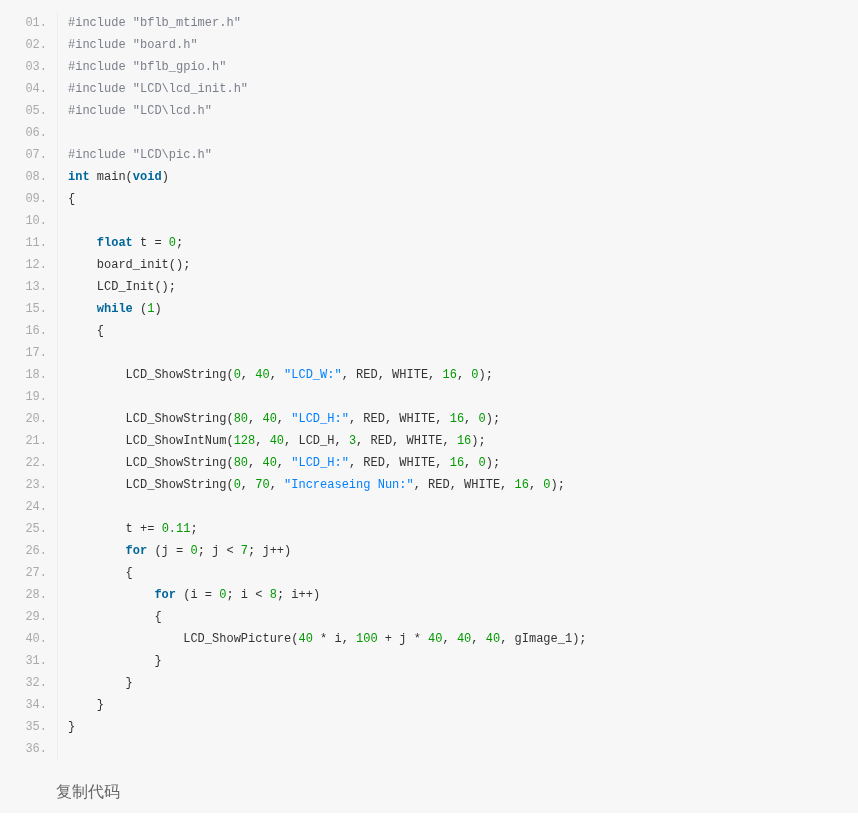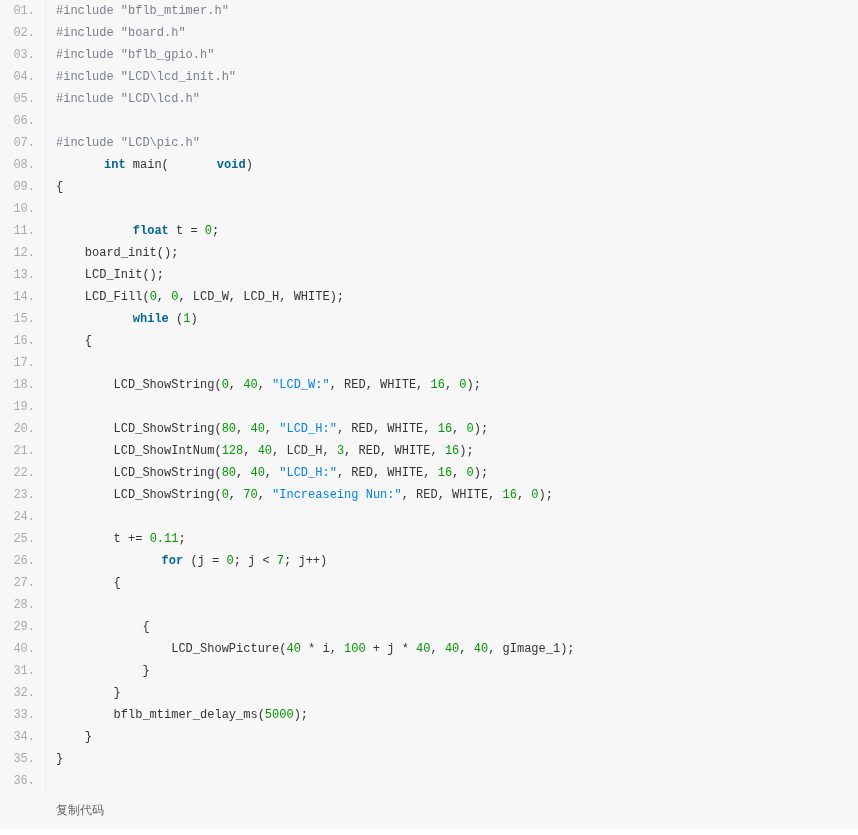--- a/index.html
+++ b/index.html
@@ -7,21 +7,21 @@
     padding: 0;
     background: #fff;
     font-family: "Segoe UI", "Helvetica Neue", Arial, sans-serif;
   }
   .wrap {
     width: 858px;
     background: #f7f7f7;
     box-sizing: border-box;
   }
   .code-block {
-    padding: 0;
+    padding: 12px;
   }
   ol.lines {
     list-style: none;
     margin: 0;
     padding: 0;
     font-family: Consolas, "Courier New", monospace;
     font-size: 12px;
     line-height: 22px;
     color: #333;
     overflow: hidden;
@@ -38,25 +38,25 @@
     color: #aaa;
     border-right: 1px solid #eee;
     user-select: none;
     box-sizing: border-box;
   }
   .code {
     padding-left: 10px;
     white-space: pre;
   }
   .incl { color: #7a7f8a; }
-  .kw { color: #006699; font-weight: bold; margin-left: 48px; }
+  .kw { color: #006699; font-weight: bold; }
   .str { color: #0080FF; }
   .num { color: #009900; }
   .copy {
-    font-size: 12px;
+    font-size: 16px;
     color: #666;
     padding: 10px 0 10px 56px;
     font-family: Liberation Mono, monospace;
   }
 </style>
 </head>
 <body>
 
 <div class="wrap">
   <div class="code-block">
@@ -106,24 +106,20 @@
         </li>
         <li>
           <span class="gutter">12.</span>
           <span class="code">    board_init();</span>
         </li>
         <li>
           <span class="gutter">13.</span>
           <span class="code">    LCD_Init();</span>
         </li>
         <li>
-          <span class="gutter">14.</span>
-          <span class="code">    LCD_Fill(<span class="num">0</span>, <span class="num">0</span>, LCD_W, LCD_H, WHITE);</span>
-        </li>
-        <li>
           <span class="gutter">15.</span>
           <span class="code">    <span class="kw">while</span> (<span class="num">1</span>)</span>
         </li>
         <li>
           <span class="gutter">16.</span>
           <span class="code">    {</span>
         </li>
         <li>
           <span class="gutter">17.</span>
           <span class="code"></span>
@@ -161,40 +157,37 @@
         <li>
           <span class="gutter">26.</span>
           <span class="code">        <span class="kw">for</span> (j = <span class="num">0</span>; j &lt; <span class="num">7</span>; j++)</span>
         </li>
         <li>
           <span class="gutter">27.</span>
           <span class="code">        {</span>
         </li>
         <li>
           <span class="gutter">28.</span>
+          <span class="code">            <span class="kw">for</span> (i = <span class="num">0</span>; i &lt; <span class="num">8</span>; i++)</span>
         </li>
         <li>
           <span class="gutter">29.</span>
           <span class="code">            {</span>
         </li>
         <li>
           <span class="gutter">40.</span>
           <span class="code">                LCD_ShowPicture(<span class="num">40</span> * i, <span class="num">100</span> + j * <span class="num">40</span>, <span class="num">40</span>, <span class="num">40</span>, gImage_1);</span>
         </li>
         <li>
           <span class="gutter">31.</span>
           <span class="code">            }</span>
         </li>
         <li>
           <span class="gutter">32.</span>
           <span class="code">        }</span>
-        </li>
-        <li>
-          <span class="gutter">33.</span>
-          <span class="code">        bflb_mtimer_delay_ms(<span class="num">5000</span>);</span>
         </li>
         <li>
           <span class="gutter">34.</span>
           <span class="code">    }</span>
         </li>
         <li>
           <span class="gutter">35.</span>
           <span class="code">}</span>
         </li>
         <li>

